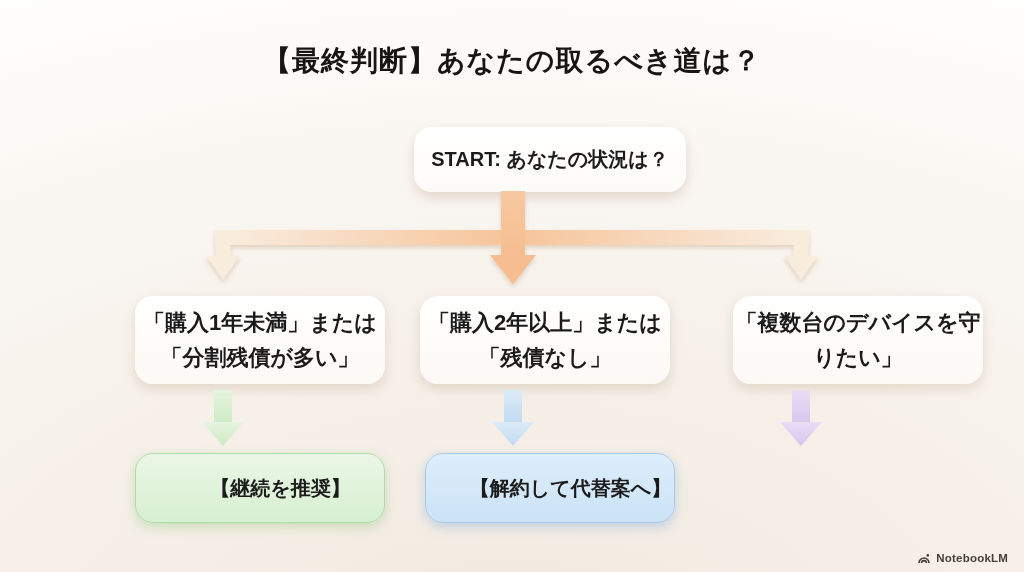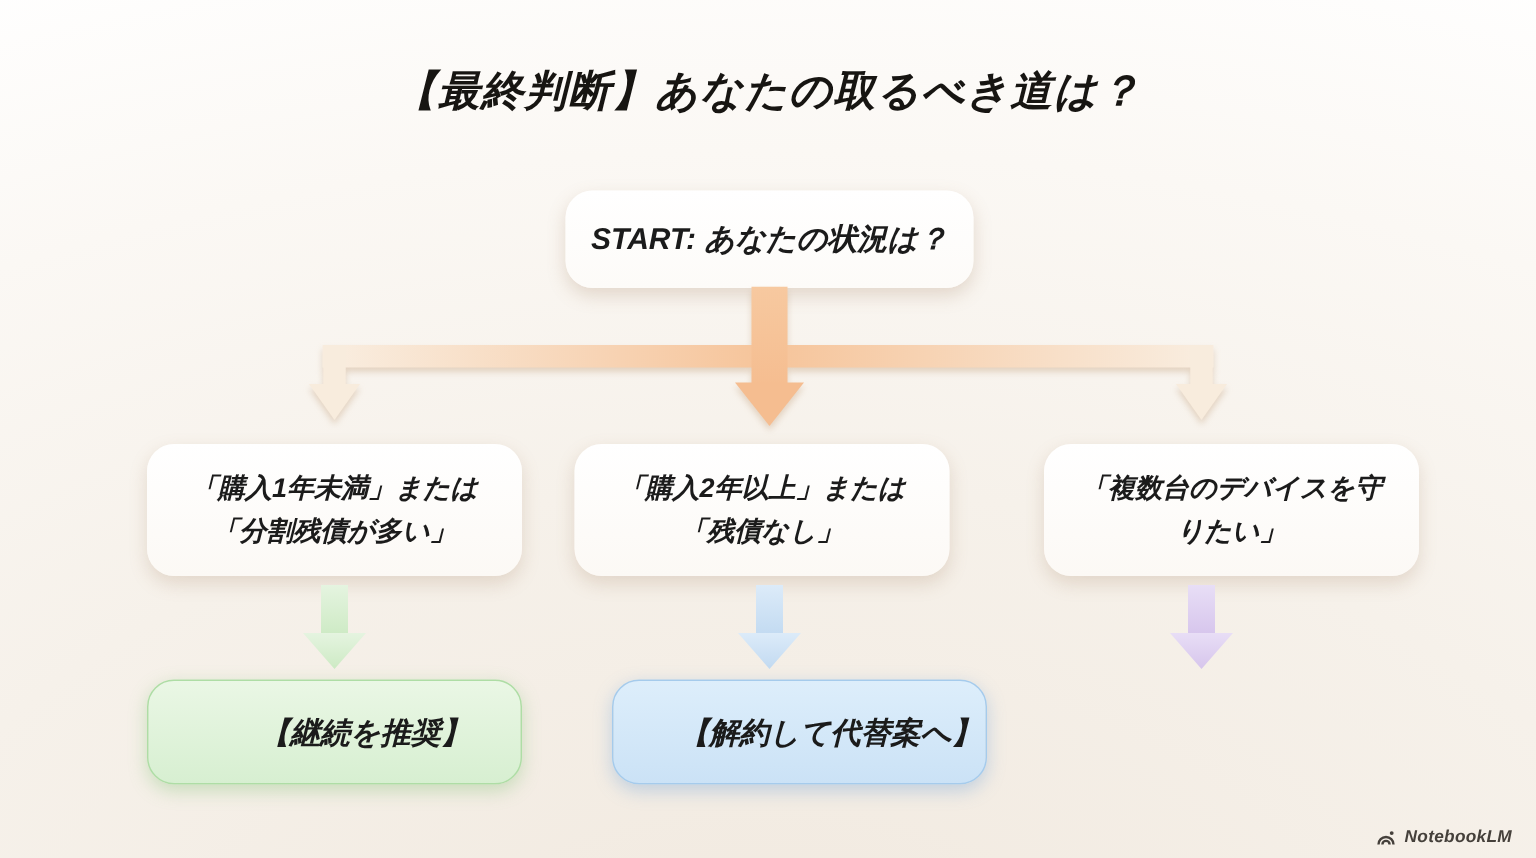--- a/index.html
+++ b/index.html
@@ -4,54 +4,53 @@
 <style>
   html,body{margin:0;padding:0;}
   body{
     width:1024px;height:572px;overflow:hidden;
     font-family:"Liberation Sans","DejaVu Sans",sans-serif;
     color:#1b1b1b;
   }
   .canvas{
     position:relative;width:1024px;height:572px;
     background:radial-gradient(130% 130% at 50% 115%, #f1e9df 0%, #f6f1ea 45%, #fbf8f4 75%, #ffffff 100%);
-    font-style:italic;
   }
   .title{
     position:absolute;top:42px;left:0;width:100%;
     text-align:center;font-size:28px;font-weight:bold;
     letter-spacing:1px;color:#171512;
   }
   .node{
     position:absolute;display:flex;align-items:center;justify-content:center;
-    text-align:center;border-radius:18px;box-sizing:border-box;
+    text-align:center;border-radius:18px;box-sizing:border-box;margin-left:37px;
   }
   .node-label{white-space:pre-line;}
   .start-node{
     left:377px;top:127px;width:272px;height:65px;
     background:linear-gradient(180deg,#ffffff 0%,#fdfbf8 100%);
     box-shadow:0 5px 12px rgba(160,125,90,.25);
     font-size:20px;font-weight:bold;
   }
   .cond-node{
     top:296px;width:250px;height:88px;
     background:linear-gradient(180deg,#ffffff 0%,#fcf9f5 100%);
     box-shadow:0 5px 12px rgba(160,125,90,.22);
-    font-size:18px;font-weight:600;line-height:1.6;
+    font-size:22px;font-weight:600;line-height:1.6;
   }
   .cond-0{left:98px;}
   .cond-1{left:383px;}
   .cond-2{left:696px;}
   .result-node{
     top:453px;width:250px;height:70px;
     font-size:20px;font-weight:bold;border-style:solid;border-width:1.5px;padding-left:41px;
   }
   .result-0{left:98px;background:linear-gradient(180deg,#eaf7e5 0%,#d7efd1 100%);
     border-color:#aeddA5;box-shadow:0 4px 12px rgba(120,190,110,.35);}
-  .result-1{left:408px;background:linear-gradient(180deg,#ddeefb 0%,#cbe2f6 100%);
+  .result-1{left:388px;background:linear-gradient(180deg,#ddeefb 0%,#cbe2f6 100%);
     border-color:#a5cbec;box-shadow:0 4px 12px rgba(100,155,215,.35);}
   .result-2{left:676px;background:linear-gradient(180deg,#ebe0f8 0%,#dccdf0 100%);
     border-color:#c6abe4;box-shadow:0 4px 12px rgba(160,120,210,.35);}
   .t-arrow{position:absolute;left:190px;top:191px;filter:drop-shadow(0 3px 2px rgba(190,150,110,.35));}
   .mini-arrow{position:absolute;top:390px;}
   .mini-0{left:201px;}
   .mini-1{left:491px;}
   .mini-2{left:779px;}
   .footer{
     position:absolute;right:16px;bottom:8px;

